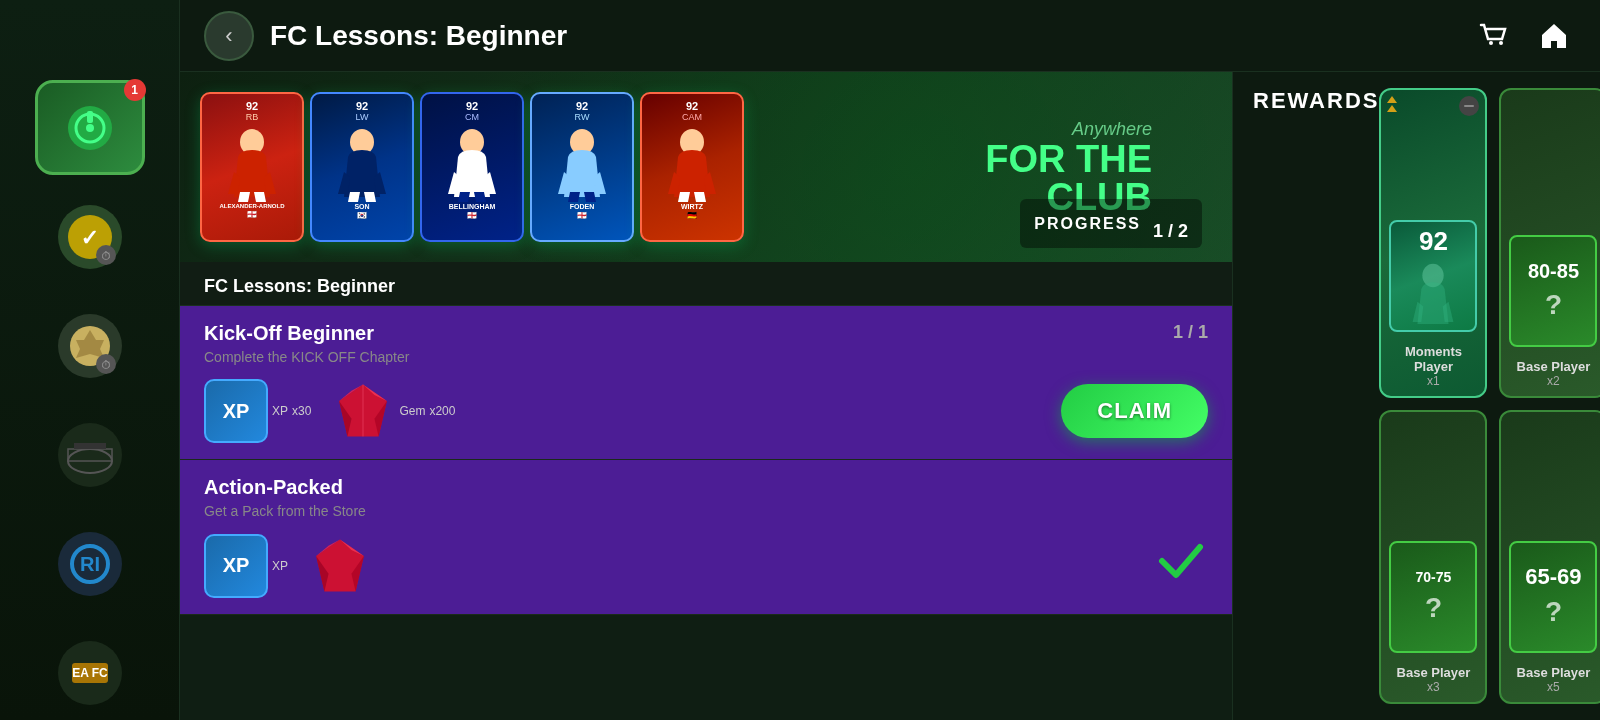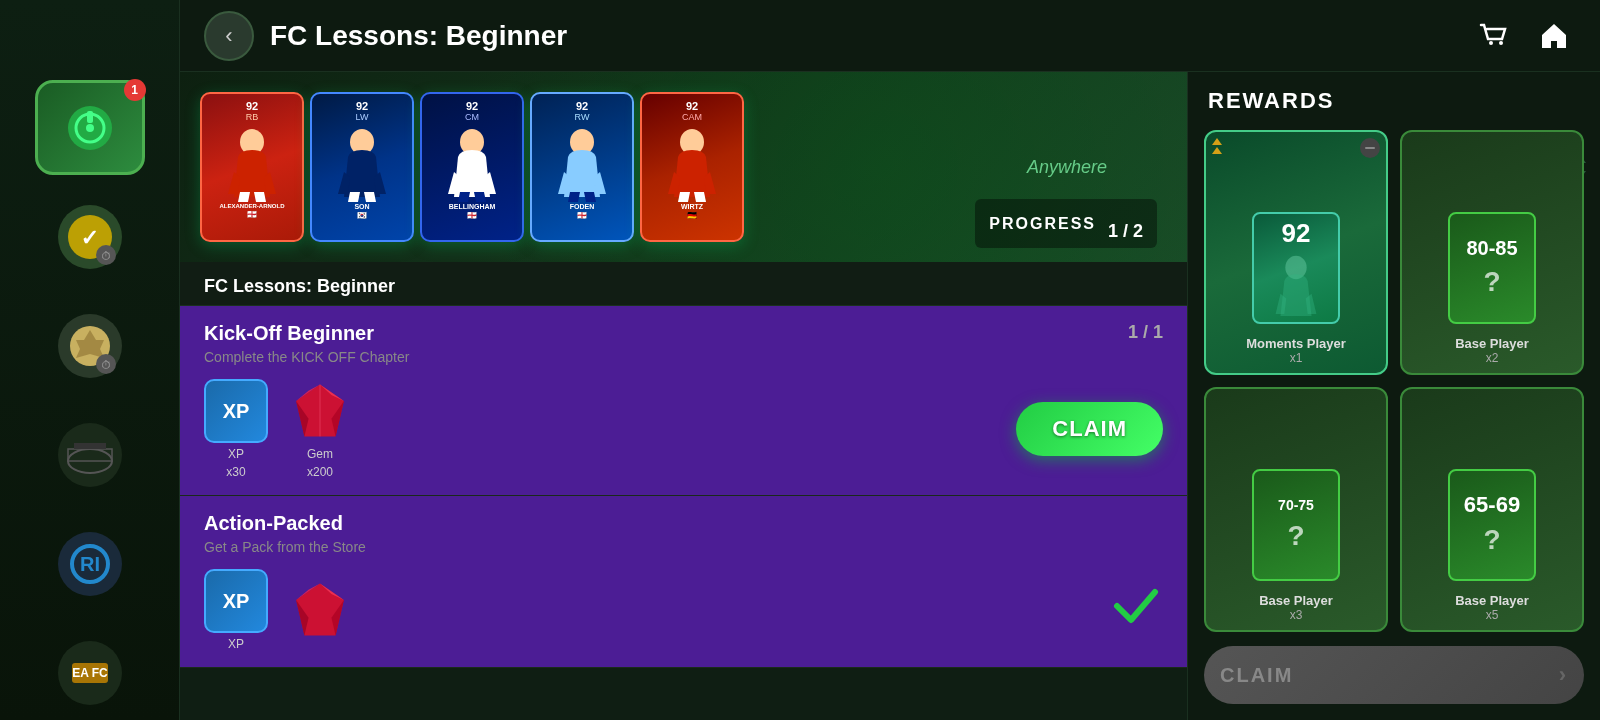--- a/index.html
+++ b/index.html
@@ -271,21 +271,21 @@
     }
 
     .mission-rewards-row {
       display: flex;
       align-items: center;
       gap: 20px;
     }
 
     .reward-item {
       display: flex;
-      flex-direction: column;
+      flex-direction: row;
       align-items: center;
       gap: 4px;
     }
 
     .xp-icon {
       width: 64px;
       height: 64px;
       background: linear-gradient(135deg, #1a6aaa, #2288dd);
       border: 2px solid #44aaff;
       border-radius: 10px;
@@ -327,25 +327,25 @@
     }
 
     .claim-done-icon {
       margin-left: auto;
       font-size: 48px;
       color: #22cc44;
     }
 
     
     .right-panel {
-      width: 413px;
+      width: 368px;
       background: #0d1a10;
       border-left: 1px solid #1a3020;
       display: flex;
-      flex-direction: column;
+      flex-direction: row;
       padding: 16px;
     }
 
     .rewards-title {
       color: white;
       font-size: 22px;
       font-weight: bold;
       letter-spacing: 2px;
       margin-bottom: 16px;
       padding-left: 4px;
@@ -594,20 +594,21 @@
                 <path d="M46 70 L48 80 H38 L36 70Z" fill="#fff"></path>
               </svg>
             </div>
             <div style="font-size:7px;color:white;font-weight:bold;text-align:center;margin-top:1px;">WIRTZ</div>
             <div style="font-size:8px;margin-top:1px;">🇩🇪</div>
           </div>
         </div>
 
         <div class="banner-text">
           <div class="banner-sub">Anywhere</div>
+          <div class="banner-main">FOR THE<br>CLUB</div>
         </div>
 
         <div class="progress-bar-container">
           <div class="progress-label">PROGRESS</div>
           <div class="progress-value">1 / 2</div>
         </div>
       </div>
 
       <div class="missions-header">
         <div class="missions-title">FC Lessons: Beginner</div>

